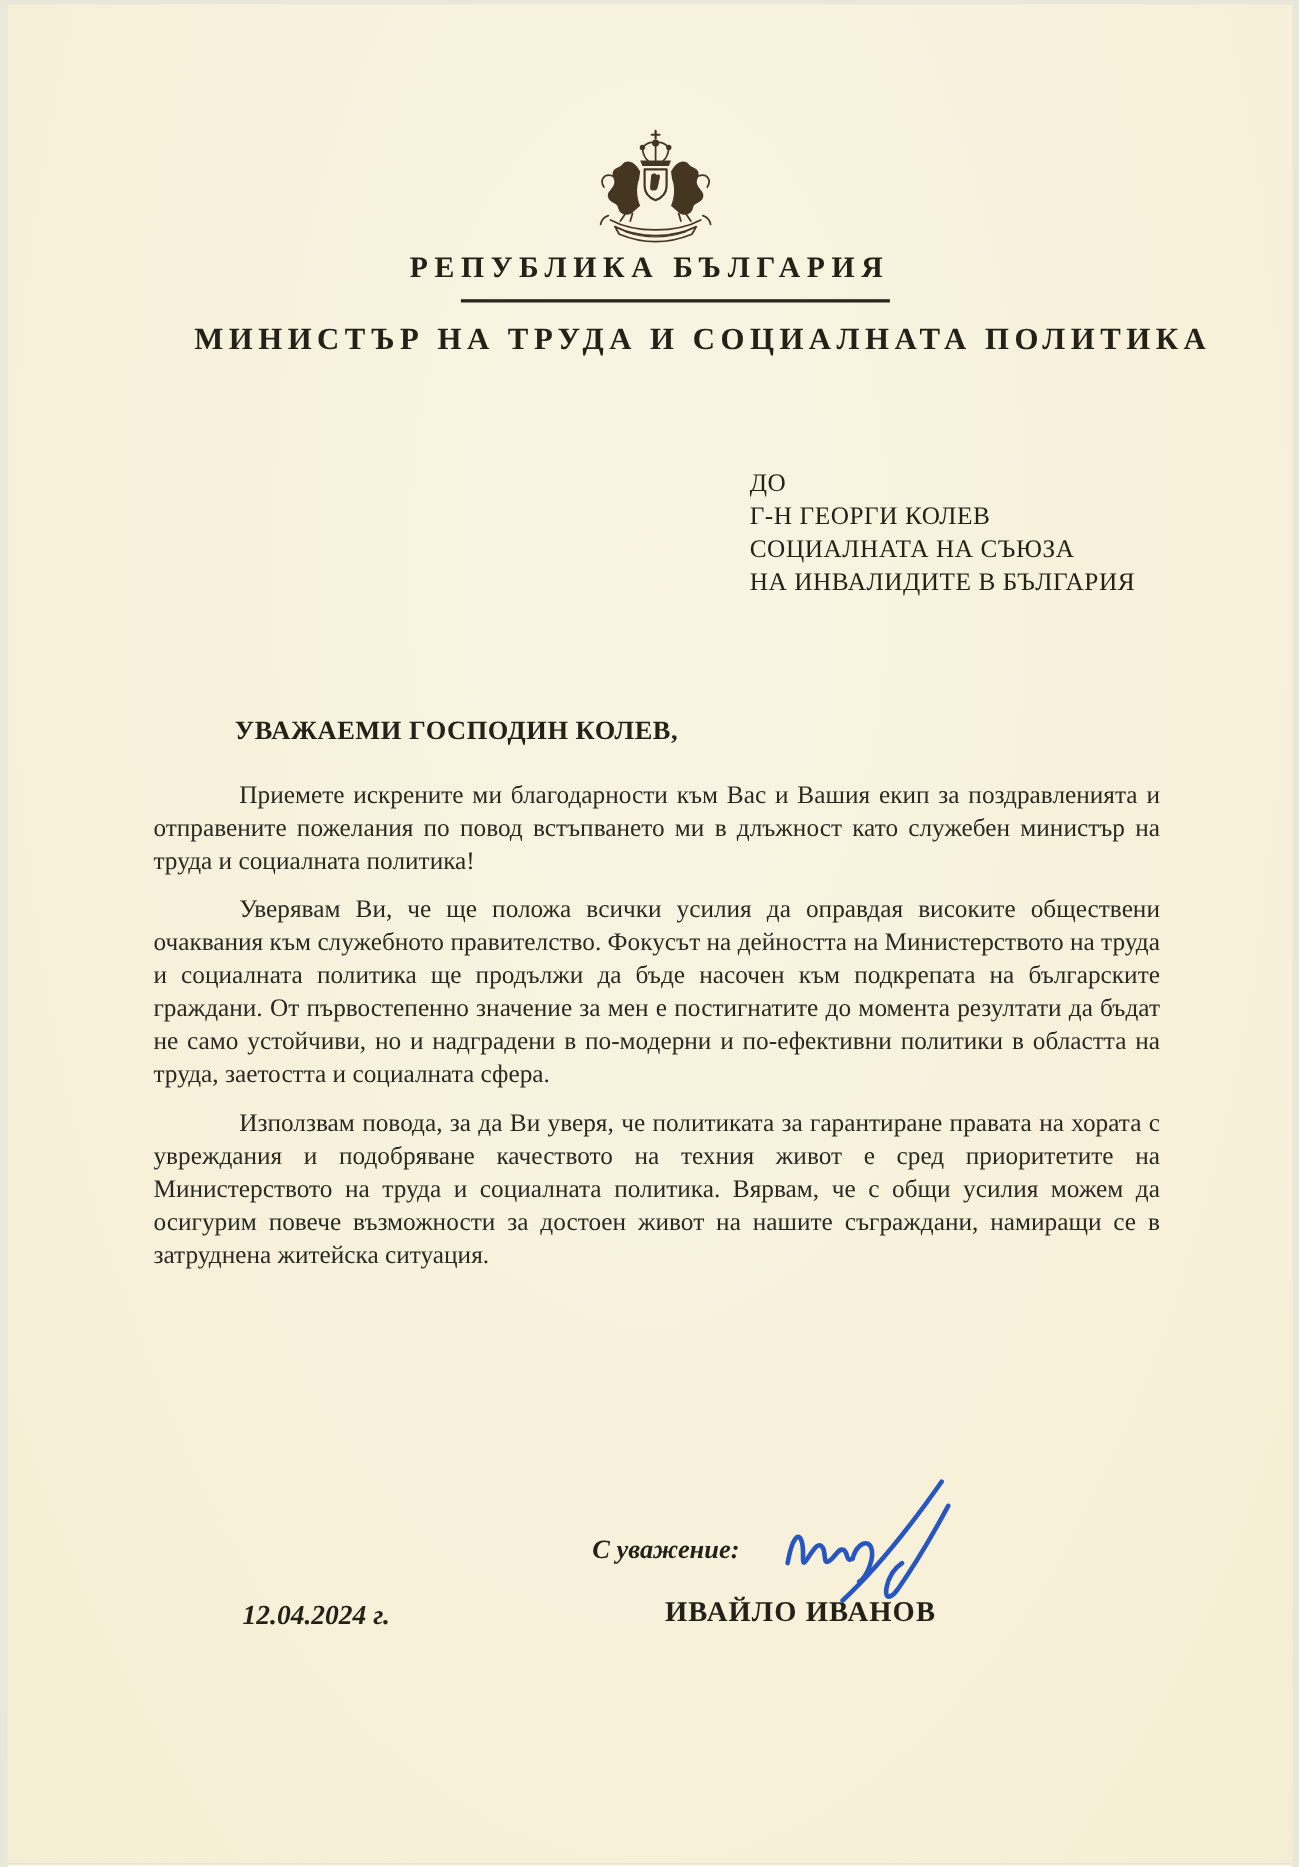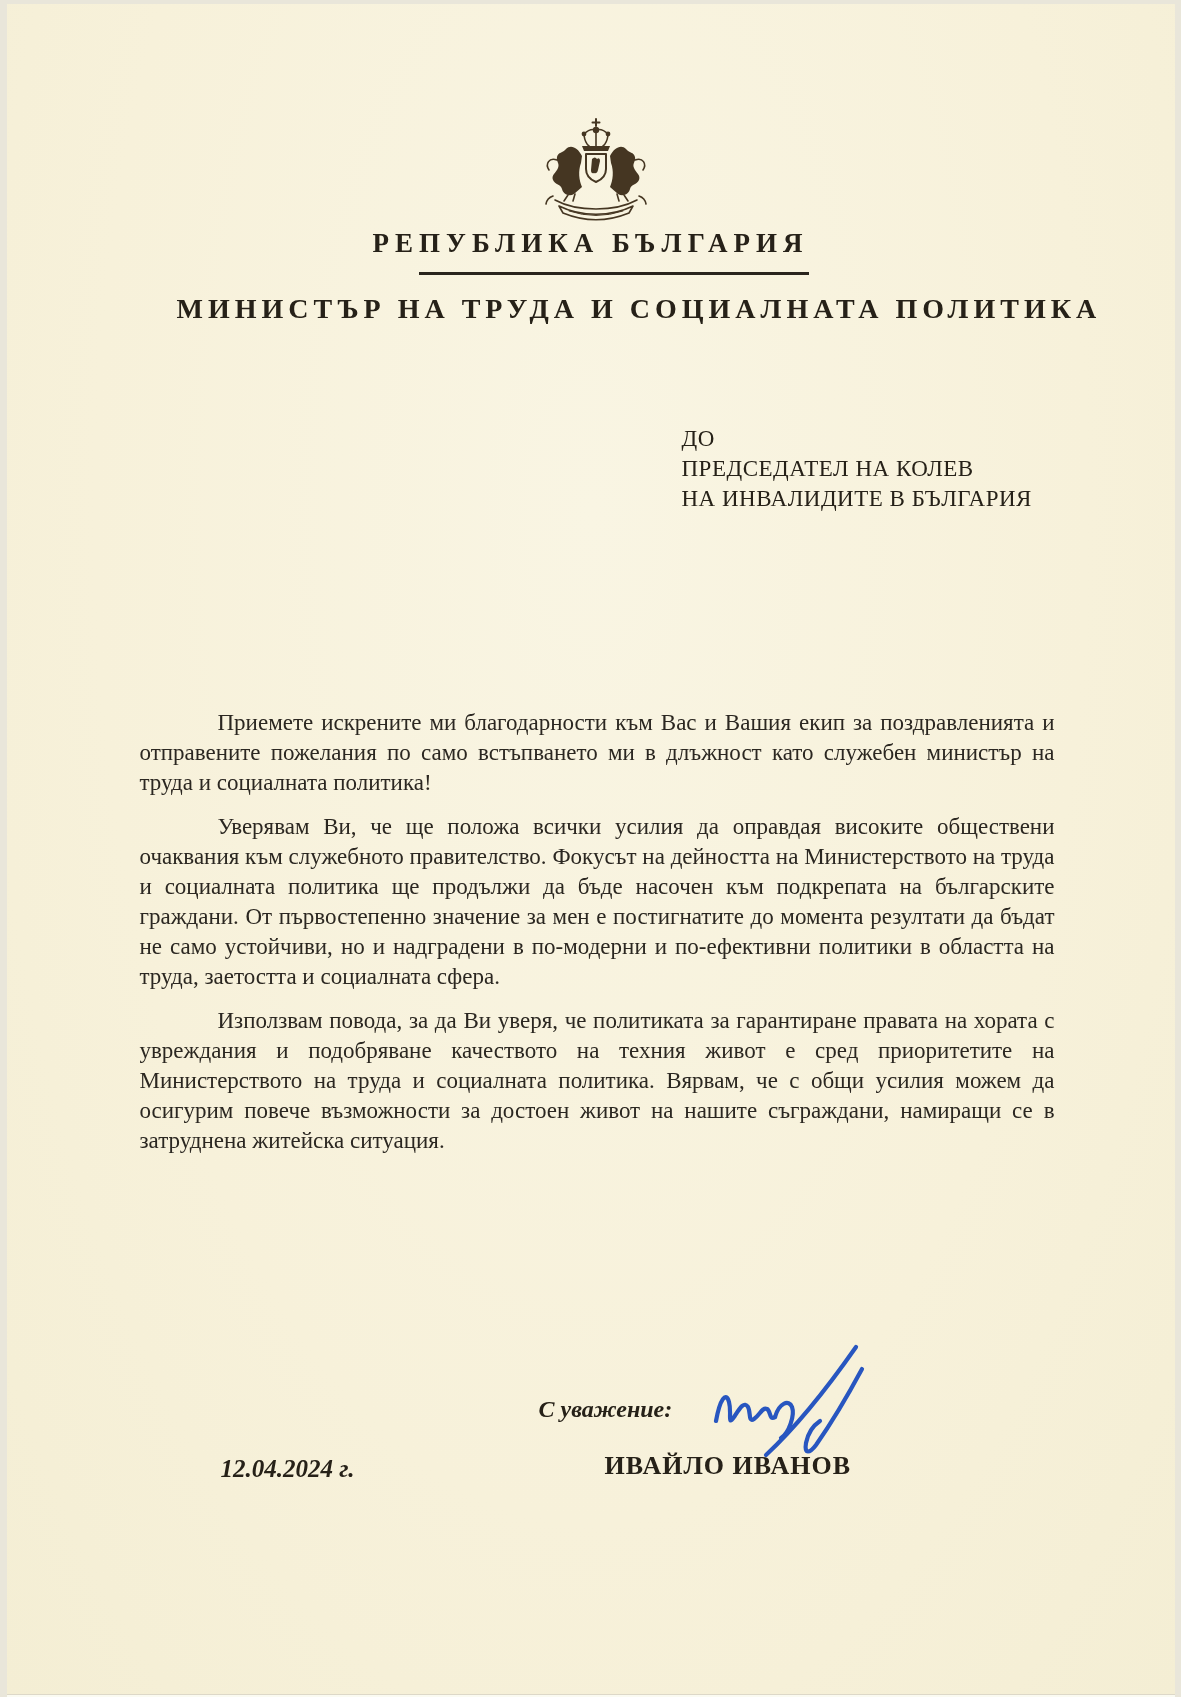--- a/index.html
+++ b/index.html
@@ -91,27 +91,29 @@
     <path d="M34,95 q27,9 54,0" stroke-width="1"></path>
     <path d="M18,80 q-6,2 -7,8 M104,80 q6,2 7,8"></path>
   </svg>
 
   <div class="h1">РЕПУБЛИКА БЪЛГАРИЯ</div>
   <div class="h1-rule"></div>
   <div class="h2">МИНИСТЪР НА ТРУДА И СОЦИАЛНАТА ПОЛИТИКА</div>
 
   <div class="recipient">
     <div>ДО</div>
-    <div>ПРЕДСЕДАТЕЛ НА КОЛЕВ</div>
+    <div>Г-Н ГЕОРГИ КОЛЕВ</div>
+    <div>СОЦИАЛНАТА НА СЪЮЗА</div>
     <div>НА ИНВАЛИДИТЕ В БЪЛГАРИЯ</div>
   </div>
 
+  <div class="salutation">УВАЖАЕМИ ГОСПОДИН КОЛЕВ,</div>
 
   <div class="letter-body">
-    <p>Приемете искрените ми благодарности към Вас и Вашия екип за поздравленията и отправените пожелания по само встъпването ми в длъжност като служебен министър на труда и социалната политика!</p>
+    <p>Приемете искрените ми благодарности към Вас и Вашия екип за поздравленията и отправените пожелания по повод встъпването ми в длъжност като служебен министър на труда и социалната политика!</p>
     <p>Уверявам Ви, че ще положа всички усилия да оправдая високите обществени очаквания към служебното правителство. Фокусът на дейността на Министерството на труда и социалната политика ще продължи да бъде насочен към подкрепата на българските граждани. От първостепенно значение за мен е постигнатите до момента резултати да бъдат не само устойчиви, но и надградени в по-модерни и по-ефективни политики в областта на труда, заетостта и социалната сфера.</p>
     <p>Използвам повода, за да Ви уверя, че политиката за гарантиране правата на хората с увреждания и подобряване качеството на техния живот е сред приоритетите на Министерството на труда и социалната политика. Вярвам, че с общи усилия можем да осигурим повече възможности за достоен живот на нашите съграждани, намиращи се в затруднена житейска ситуация.</p>
   </div>
 
   <div class="closing">С уважение:</div>
 
   <svg class="sig" viewBox="0 0 168 120" fill="none" stroke="#2856c0" stroke-width="4.2" stroke-linecap="round" stroke-linejoin="round">
     <path d="M6,80 C10,58 16,50 19,61 C22,72 17,86 24,76 C30,67 34,60 38,66 C41,71 38,82 44,78 C50,74 52,66 57,68 C61,70 59,80 65,76"></path>
     <path d="M65,76 C69,62 79,58 82,66 C85,74 79,92 71,97"></path>
     <path d="M56,114 C84,88 118,46 146,6"></path>

